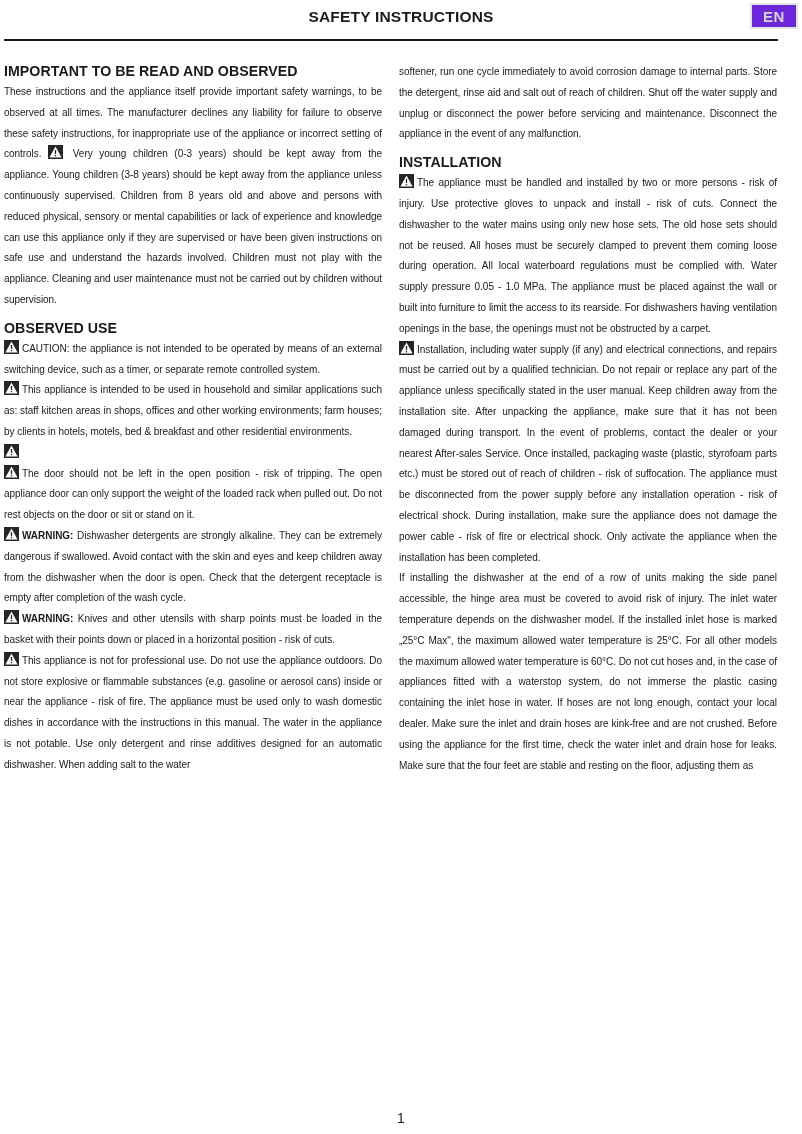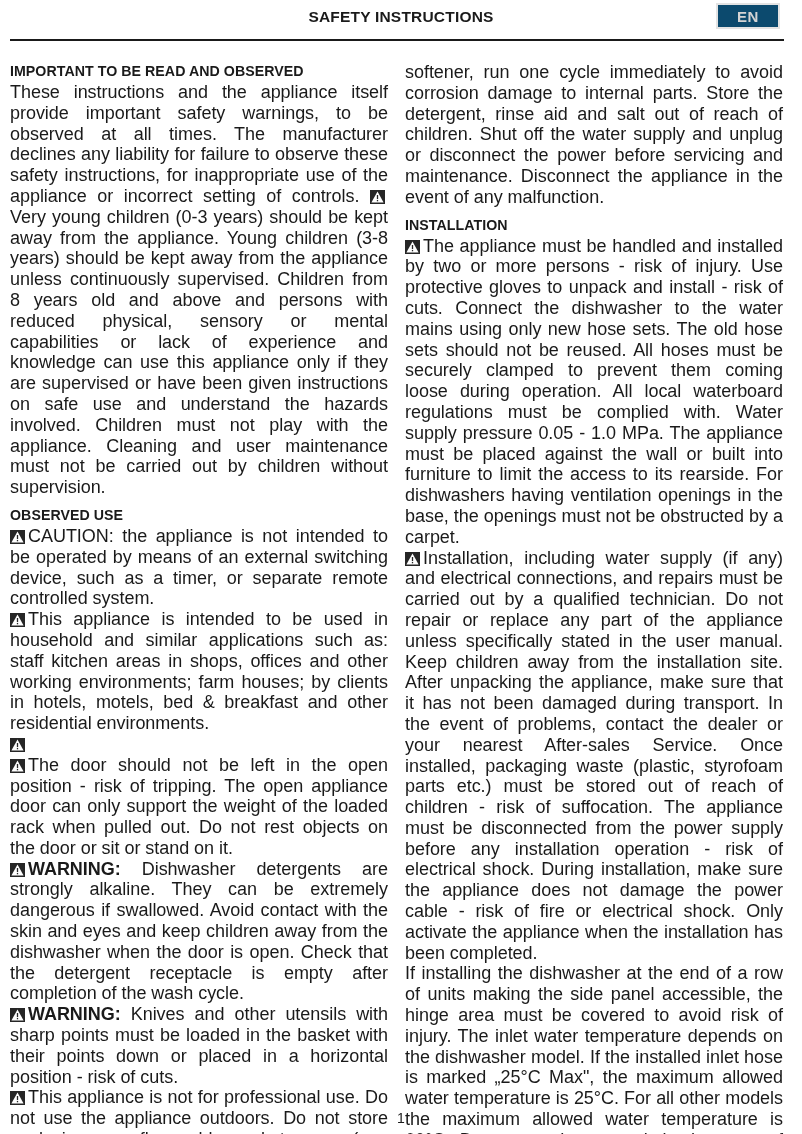--- a/index.html
+++ b/index.html
@@ -14,45 +14,45 @@
     color: #1a1a1a;
     position: relative;
     overflow: hidden;
   }
 
   .page {
     width: 802px;
     height: 1134px;
     position: relative;
     box-sizing: border-box;
-    padding: 0 10px;
+    padding: 0 4px;
   }
 
   
   .page-header {
     position: relative;
     height: 34px;
     display: flex;
     align-items: center;
     justify-content: center;
   }
   .header-title {
     font-size: 15.5px;
     font-weight: bold;
     letter-spacing: 0.2px;
     color: #1a1a1a;
     text-align: center;
   }
   .lang-badge {
     position: absolute;
-    right: 12px;
+    right: 0px;
     top: 3px;
-    width: 64px;
+    width: 48px;
     height: 26px;
-    background: #0c4a6e;
+    background: #6d28d9;
     border: 2px solid #e3e3e3;
     box-sizing: border-box;
     display: flex;
     align-items: center;
     justify-content: center;
     font-size: 15px;
     font-weight: bold;
     color: #d4d4d4;
     letter-spacing: 0.5px;
   }
@@ -79,21 +79,21 @@
     font-weight: bold;
     margin: 0 0 1px 0;
     line-height: 19px;
     letter-spacing: 0.05px;
   }
   h2.section-heading.spaced {
     margin-top: 8px;
   }
 
   p.body-text {
-    font-size: 18px;
+    font-size: 10px;
     line-height: 20.8px;
     margin: 0;
     text-align: justify;
     text-justify: inter-word;
     letter-spacing: -0.04px;
   }
 
   
   .warn-icon {
     display: inline-block;

